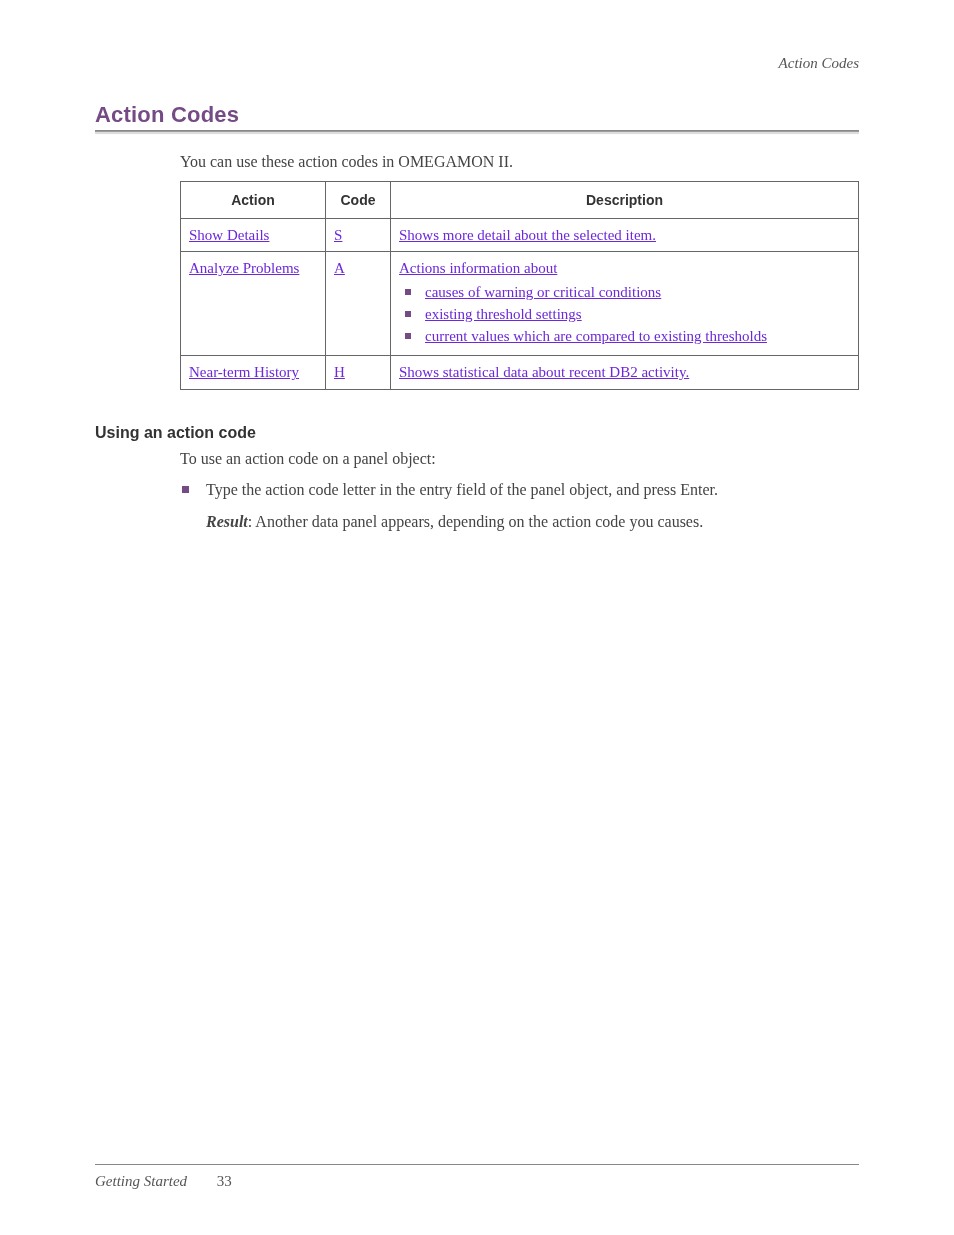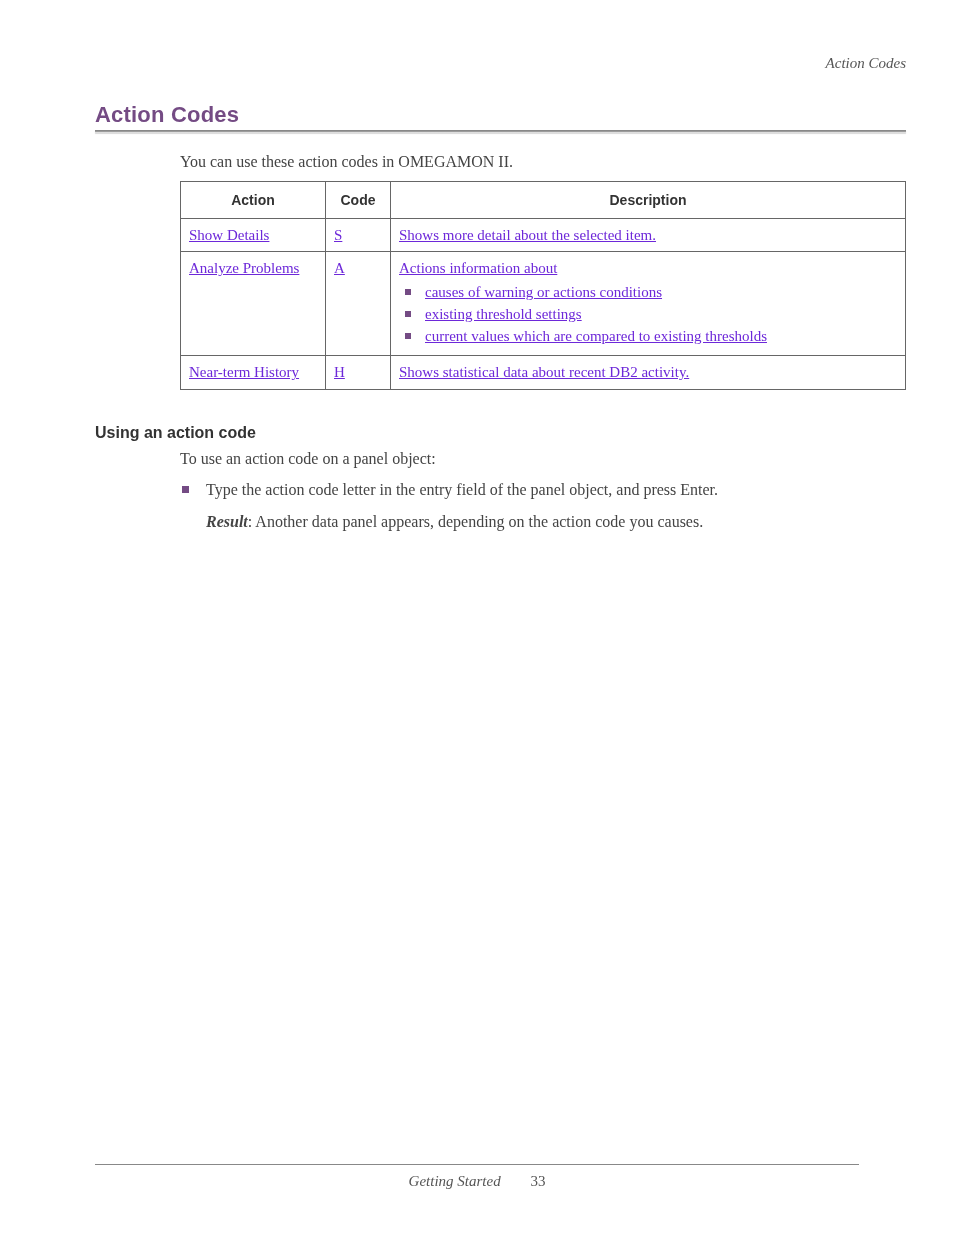--- a/index.html
+++ b/index.html
@@ -7,21 +7,21 @@
     padding: 0;
     background: #fff;
     font-family: "Palatino Linotype", "Book Antiqua", Palatino, Georgia, serif;
     color: #3a3a3a;
     width: 954px;
     height: 1235px;
     position: relative;
     box-sizing: border-box;
   }
   .page {
-    padding: 55px 48px 45px 95px;
+    padding: 55px 95px 45px 95px;
     box-sizing: border-box;
     height: 100%;
     position: relative;
   }
   .running-header {
     text-align: right;
     font-style: italic;
     color: #555;
     font-size: 15px;
     margin-bottom: 30px;
@@ -130,21 +130,21 @@
     left: 95px;
     right: 95px;
     bottom: 45px;
   }
   .footer-rule {
     border: none;
     border-top: 1px solid #888;
     margin: 0 0 8px 0;
   }
   .footer-line {
-    text-align: center;
+    text-align: left;
     font-size: 15px;
     color: #555;
   }
   .footer-line .doc-name {
     font-style: italic;
     margin-right: 26px;
   }
 </style>
 </head>
 <body>
@@ -173,21 +173,21 @@
           <td>Show Details</td>
           <td>S</td>
           <td>Shows more detail about the selected item.</td>
         </tr>
         <tr>
           <td>Analyze Problems</td>
           <td>A</td>
           <td>
             <span>Actions information about</span>
             <ul class="inner-list">
-              <li>causes of warning or actions conditions</li>
+              <li>causes of warning or critical conditions</li>
               <li>existing threshold settings</li>
               <li>current values which are compared to existing thresholds</li>
             </ul>
           </td>
         </tr>
         <tr>
           <td>Near-term History</td>
           <td>H</td>
           <td>Shows statistical data about recent DB2 activity.</td>
         </tr>

